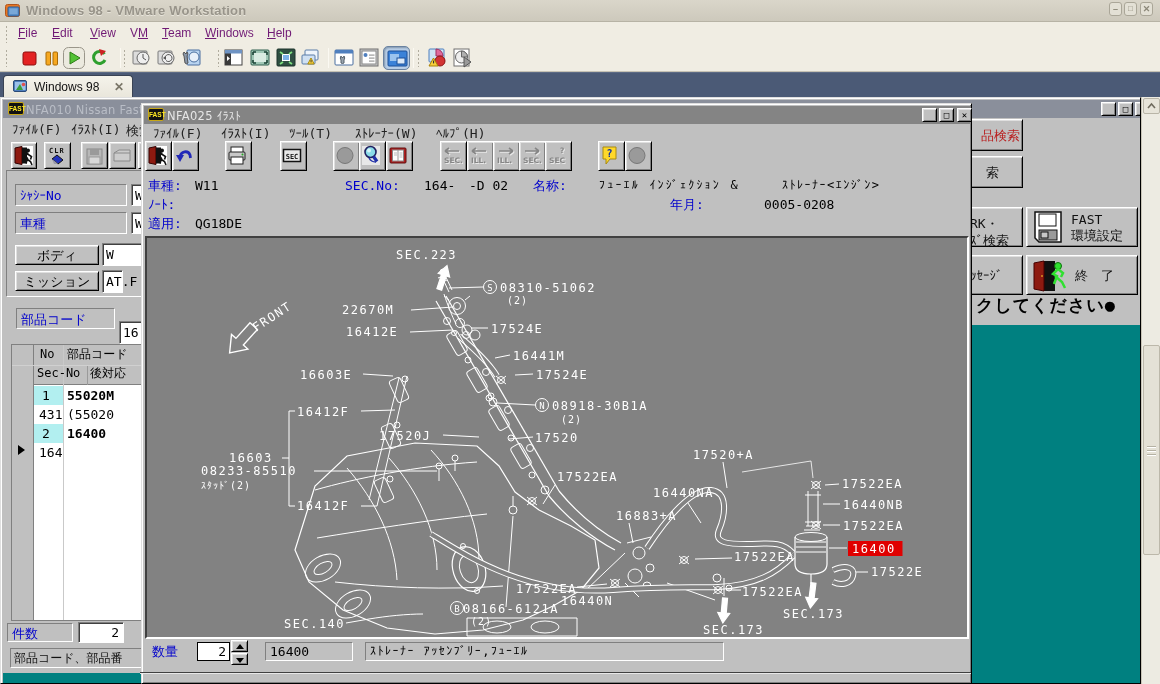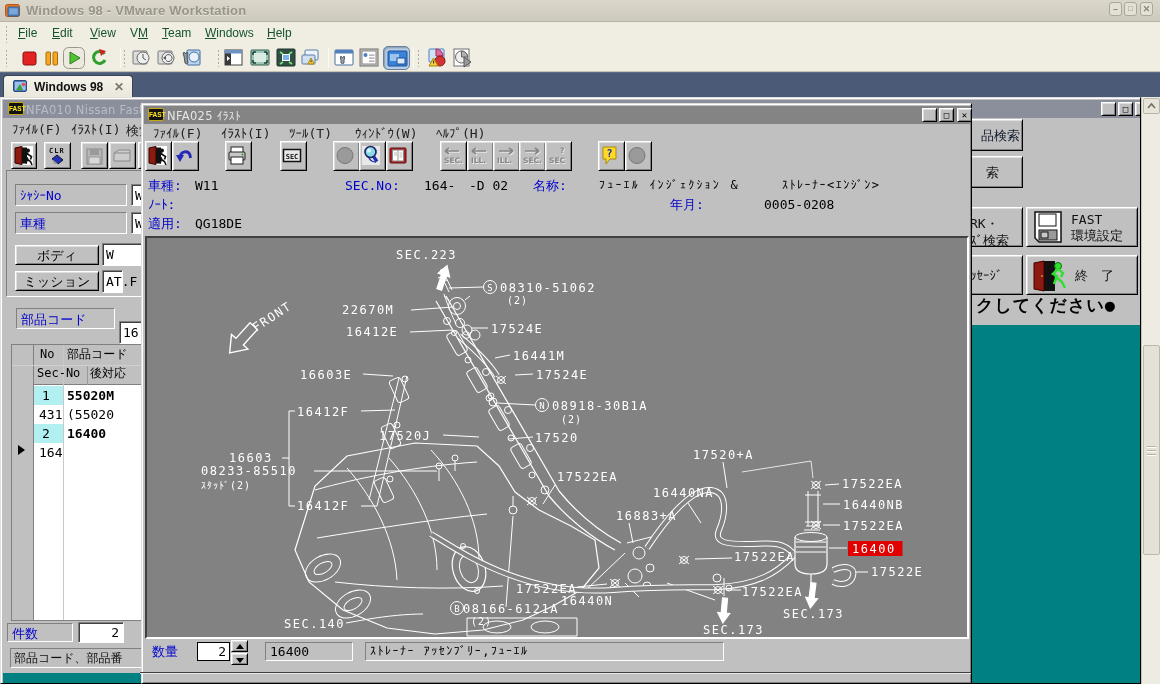--- a/index.html
+++ b/index.html
@@ -9,32 +9,32 @@
 .abs { position:absolute; }
 
 
 #vm-titlebar { left:0; top:0; width:1160px; height:22px;
   background:linear-gradient(#dad6ca,#cdc9bc); border-bottom:1px solid #b7b3a5; }
 #vm-title { left:26px; top:3px; font-size:13px; font-weight:bold; color:#98948a;
   text-shadow:0 1px 0 #e8e5db; letter-spacing:0.2px; }
 .vm-winbtn { top:2px; width:13px; height:14px; background:#e3e0d5; border:1px solid #aaa698;
   border-radius:3px; color:#8b8778; font-size:9px; line-height:12px; text-align:center; font-weight:bold;}
 #vm-menubar { left:0; top:22px; width:1160px; height:22px; background:#f0ede3; }
-.vm-menuitem { position:absolute; top:4px; font-size:12px; color:#14532d; }
+.vm-menuitem { position:absolute; top:4px; font-size:12px; color:#701a75; }
 .vm-menuitem u { text-decoration:underline; }
 #vm-toolbar { left:0; top:44px; width:1160px; height:28px; background:#f0ede3;
   border-bottom:1px solid #c6c2b4; }
 .tgrip { position:absolute; top:5px; width:3px; height:18px;
   background-image:radial-gradient(circle,#b0ac9e 1px,transparent 1px); background-size:3px 4px; }
 .tsep { position:absolute; top:4px; width:1px; height:20px; background:#cdc9bb; border-right:1px solid #fbf9f2; }
 .ticon { position:absolute; top:3px; }
 #vm-tabbar { left:0; top:72px; width:1160px; height:25px; background:#4b5a76; border-top:1px solid #5d6b85; }
 #vm-tab { left:3px; top:2px; width:130px; height:23px; background:linear-gradient(#f5f3eb,#e9e6db);
   border:1px solid #3a4354; border-bottom:none; border-radius:4px 4px 0 0; }
-#vm-tab-label { left:30px; top:4px; font-size:12px; font-weight:bold; color:#111; }
+#vm-tab-label { left:30px; top:4px; font-size:12px; font-weight:normal; color:#111; }
 #vm-tab-close { left:110px; top:4px; font-size:12px; color:#7a7668; font-weight:bold; }
 
 
 #guest { left:0; top:97px; width:1141px; height:587px; background:#c0c0c0; overflow:hidden;
   font-family:"DejaVu Sans Mono", monospace; }
 #vm-scrollbar { left:1141px; top:97px; width:19px; height:587px; background:#edebe2; border-left:1px solid #c9c5b7; }
 #vm-sb-up { left:1px; top:1px; width:17px; height:16px; background:#e7e4d9; border:1px solid #b9b5a7; border-radius:2px; }
 #vm-sb-thumb { left:1px; top:248px; width:17px; height:210px; background:#e4e1d6; border:1px solid #bcb8aa; border-radius:2px; }
 .sunken { background:#c0c0c0; border:1px solid; border-color:#808080 #ffffff #ffffff #808080; }
 .sunkenw { background:#ffffff; border:1px solid; border-color:#808080 #ffffff #ffffff #808080;
@@ -286,21 +286,21 @@
             <div class="mono13" style="position: absolute; left: 55px; top: 81px; font-weight: bold;">16400</div>
             <div class="mono13" style="position: absolute; left: 27px; top: 100px;">164</div>
             <div style="position: absolute; left: 6px; top: 100px; width: 0px; height: 0px; border-left: 7px solid rgb(0, 0, 0); border-top: 5px solid transparent; border-bottom: 5px solid transparent;"></div>
           </div>
           <div class="sunken blue jp13" style="left: 6px; top: 525px; width: 66px; height: 19px; padding: 2px 0px 0px 4px; border-width: 1px; position: absolute;">件数</div>
           <div class="sunkenw mono13" style="left: 77px; top: 524px; width: 46px; height: 21px; padding: 2px 4px 0px 0px; text-align: right; position: absolute;">2</div>
           <div class="sunken jp13" style="left: 9px; top: 550px; width: 132px; height: 20px; padding: 2px 0px 0px 3px; border-width: 1px; font-size: 12px; overflow: hidden; color: rgb(17, 17, 17); position: absolute;">部品コード、部品番</div>
         </div>
       <div class="abs" id="nfa010-right" style="left: 830px; top: 0px; width: 311px; height: 250px;">
           <div class="w98btn" style="left: 110px; top: 21px; width: 82px; height: 32px; font-weight: normal; position: absolute;">
-            <div class="jp13" style="position: absolute; left: 39px; top: 8px; color: #0f172a; white-space: pre;">品検索</div>
+            <div class="jp13" style="position: absolute; left: 39px; top: 8px; color: #b91c1c; white-space: pre;">品検索</div>
           </div>
           <div class="w98btn" style="left: 110px; top: 58px; width: 82px; height: 32px; font-weight: normal; position: absolute;">
             <div class="jp13" style="position: absolute; left: 44px; top: 8px; color: rgb(17, 17, 17); white-space: pre;">索</div>
           </div>
           <div class="w98btn" style="left: 110px; top: 109px; width: 82px; height: 40px; font-weight: normal; position: absolute;">
             <div class="jp13" style="position: absolute; left: 28px; top: 7px; color: rgb(17, 17, 17); white-space: pre; line-height: 17px;">RK・
 ｽﾞ検索</div>
           </div>
           <div class="w98btn" style="left: 110px; top: 157px; width: 82px; height: 40px; font-weight: normal; position: absolute;">
             <div class="jp13" style="position: absolute; left: 28px; top: 12px; color: rgb(17, 17, 17); white-space: pre;">ｯｾｰｼﾞ</div>
@@ -333,21 +333,21 @@
         <div class="abs fast-icon" style="left:4px;top:2px">FAST</div>
         <div class="abs" id="nfa025-title-text">NFA025 ｲﾗｽﾄ</div>
         <div class="abs w98btn" style="left:778px;top:2px;width:15px;height:14px;font-size:9px;text-align:center;line-height:16px">_</div>
         <div class="abs w98btn" style="left:795px;top:2px;width:15px;height:14px;font-size:9px;text-align:center;line-height:13px">□</div>
         <div class="abs w98btn" style="left:813px;top:2px;width:15px;height:14px;font-size:9px;text-align:center;line-height:13px">✕</div>
       </div>
       <div class="abs" id="nfa025-menubar" style="left: 2px; top: 20px; width: 827px; height: 17px;">
           <div style="position: absolute; left: 9px; top: 2px; font-size: 13px; color: rgb(34, 34, 34); white-space: pre;">ﾌｧｲﾙ(F)</div>
           <div style="position: absolute; left: 77px; top: 2px; font-size: 13px; color: rgb(34, 34, 34); white-space: pre;">ｲﾗｽﾄ(I)</div>
           <div style="position: absolute; left: 145px; top: 2px; font-size: 13px; color: rgb(34, 34, 34); white-space: pre;">ﾂｰﾙ(T)</div>
-          <div style="position: absolute; left: 211px; top: 2px; font-size: 13px; color: rgb(34, 34, 34); white-space: pre;">ｳｨﾝﾄﾞｳ(W)</div>
+          <div style="position: absolute; left: 211px; top: 2px; font-size: 13px; color: rgb(34, 34, 34); white-space: pre;">ｽﾄﾚｰﾅｰ(W)</div>
           <div style="position: absolute; left: 292px; top: 2px; font-size: 13px; color: rgb(34, 34, 34); white-space: pre;">ﾍﾙﾌﾟ(H)</div>
         </div>
       <div class="abs" id="nfa025-toolbar" style="left: 0px; top: 0px; width: 831px; height: 70px;">
           <div class="w98btn" style="left: 3px; top: 37px; width: 27px; height: 30px; position: absolute;">
             <svg width="23" height="26" viewBox="0 0 23 26" style="position: absolute; left: 1px; top: 3px;">
               <rect x="8" y="1" width="12" height="19" fill="#fff"></rect>
               <path d="M2 3 l7 -1.5 l0 18 l-7 -1.5 Z" fill="#8d1a10" stroke="#300"></path>
               <rect x="9" y="2.5" width="5" height="16" fill="#111"></rect>
               <circle cx="15" cy="5.5" r="2" fill="#111"></circle>
               <path d="M15 7.5 l-2.5 3.5 l2 2.5 l-1.5 5 M14.5 9 l4 2.5 l-1 3 M13 13.5 l4.5 3 l1.5 3.5" stroke="#111" stroke-width="1.6" fill="none"></path>

